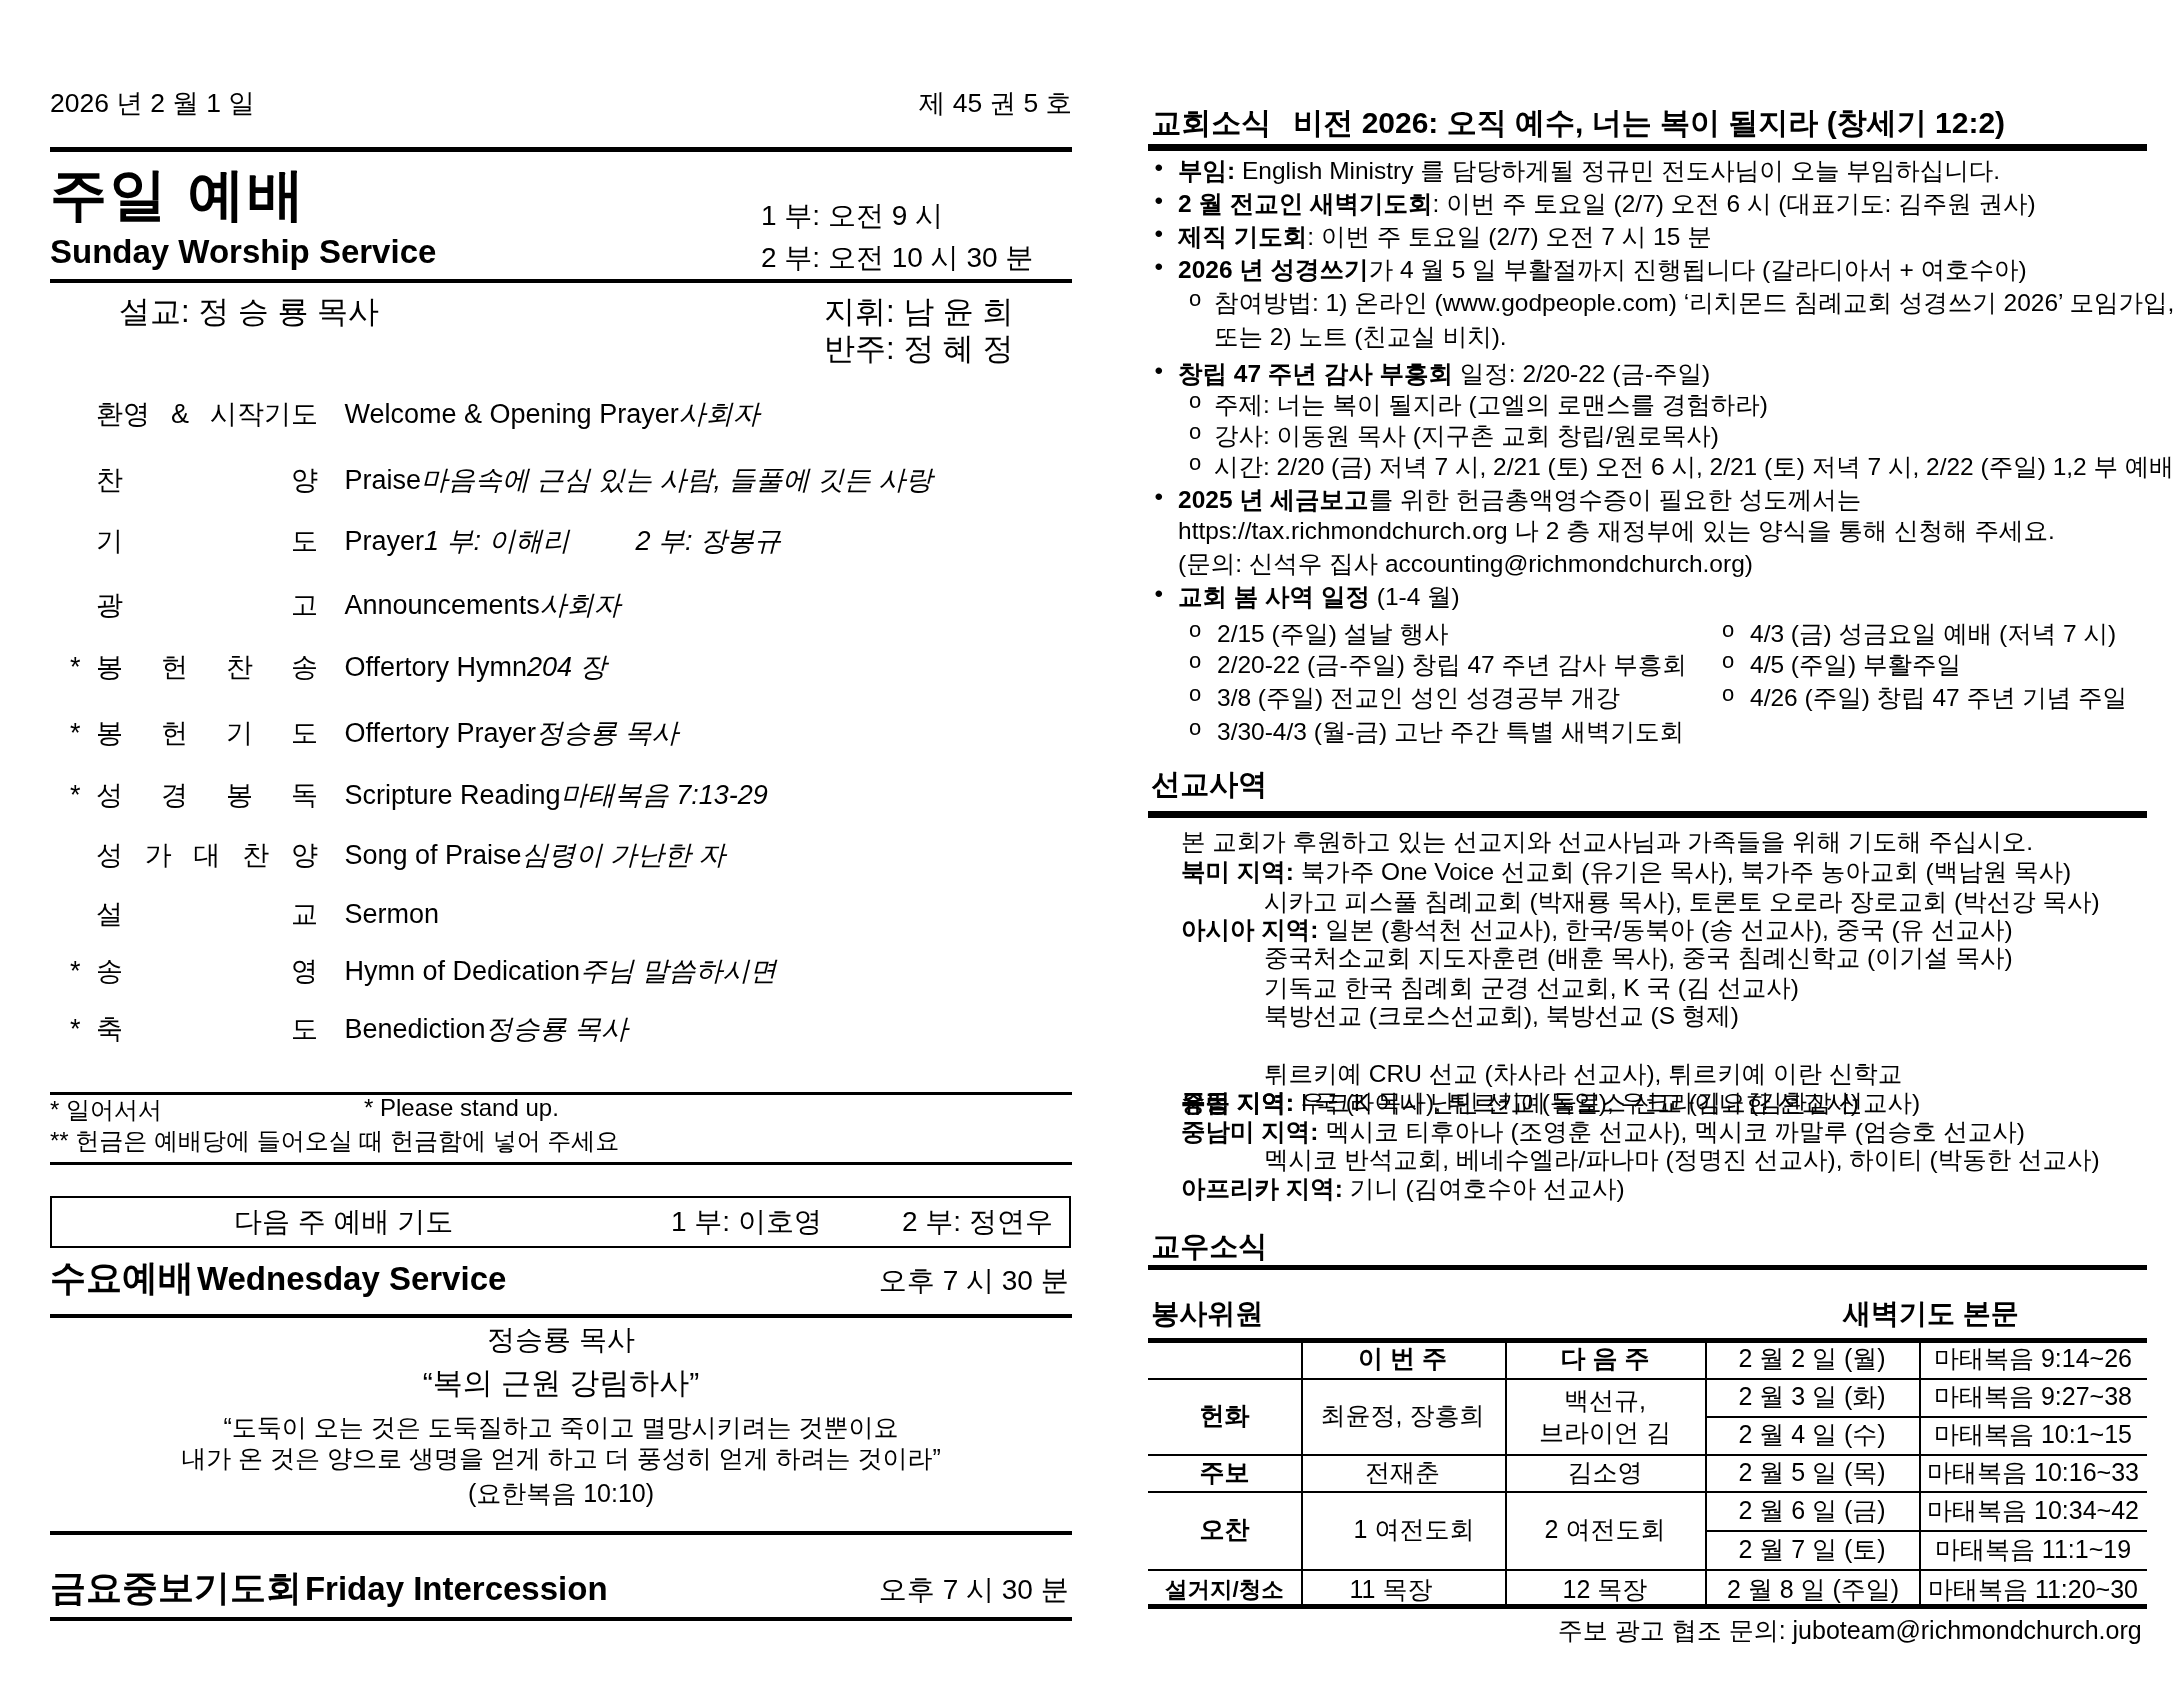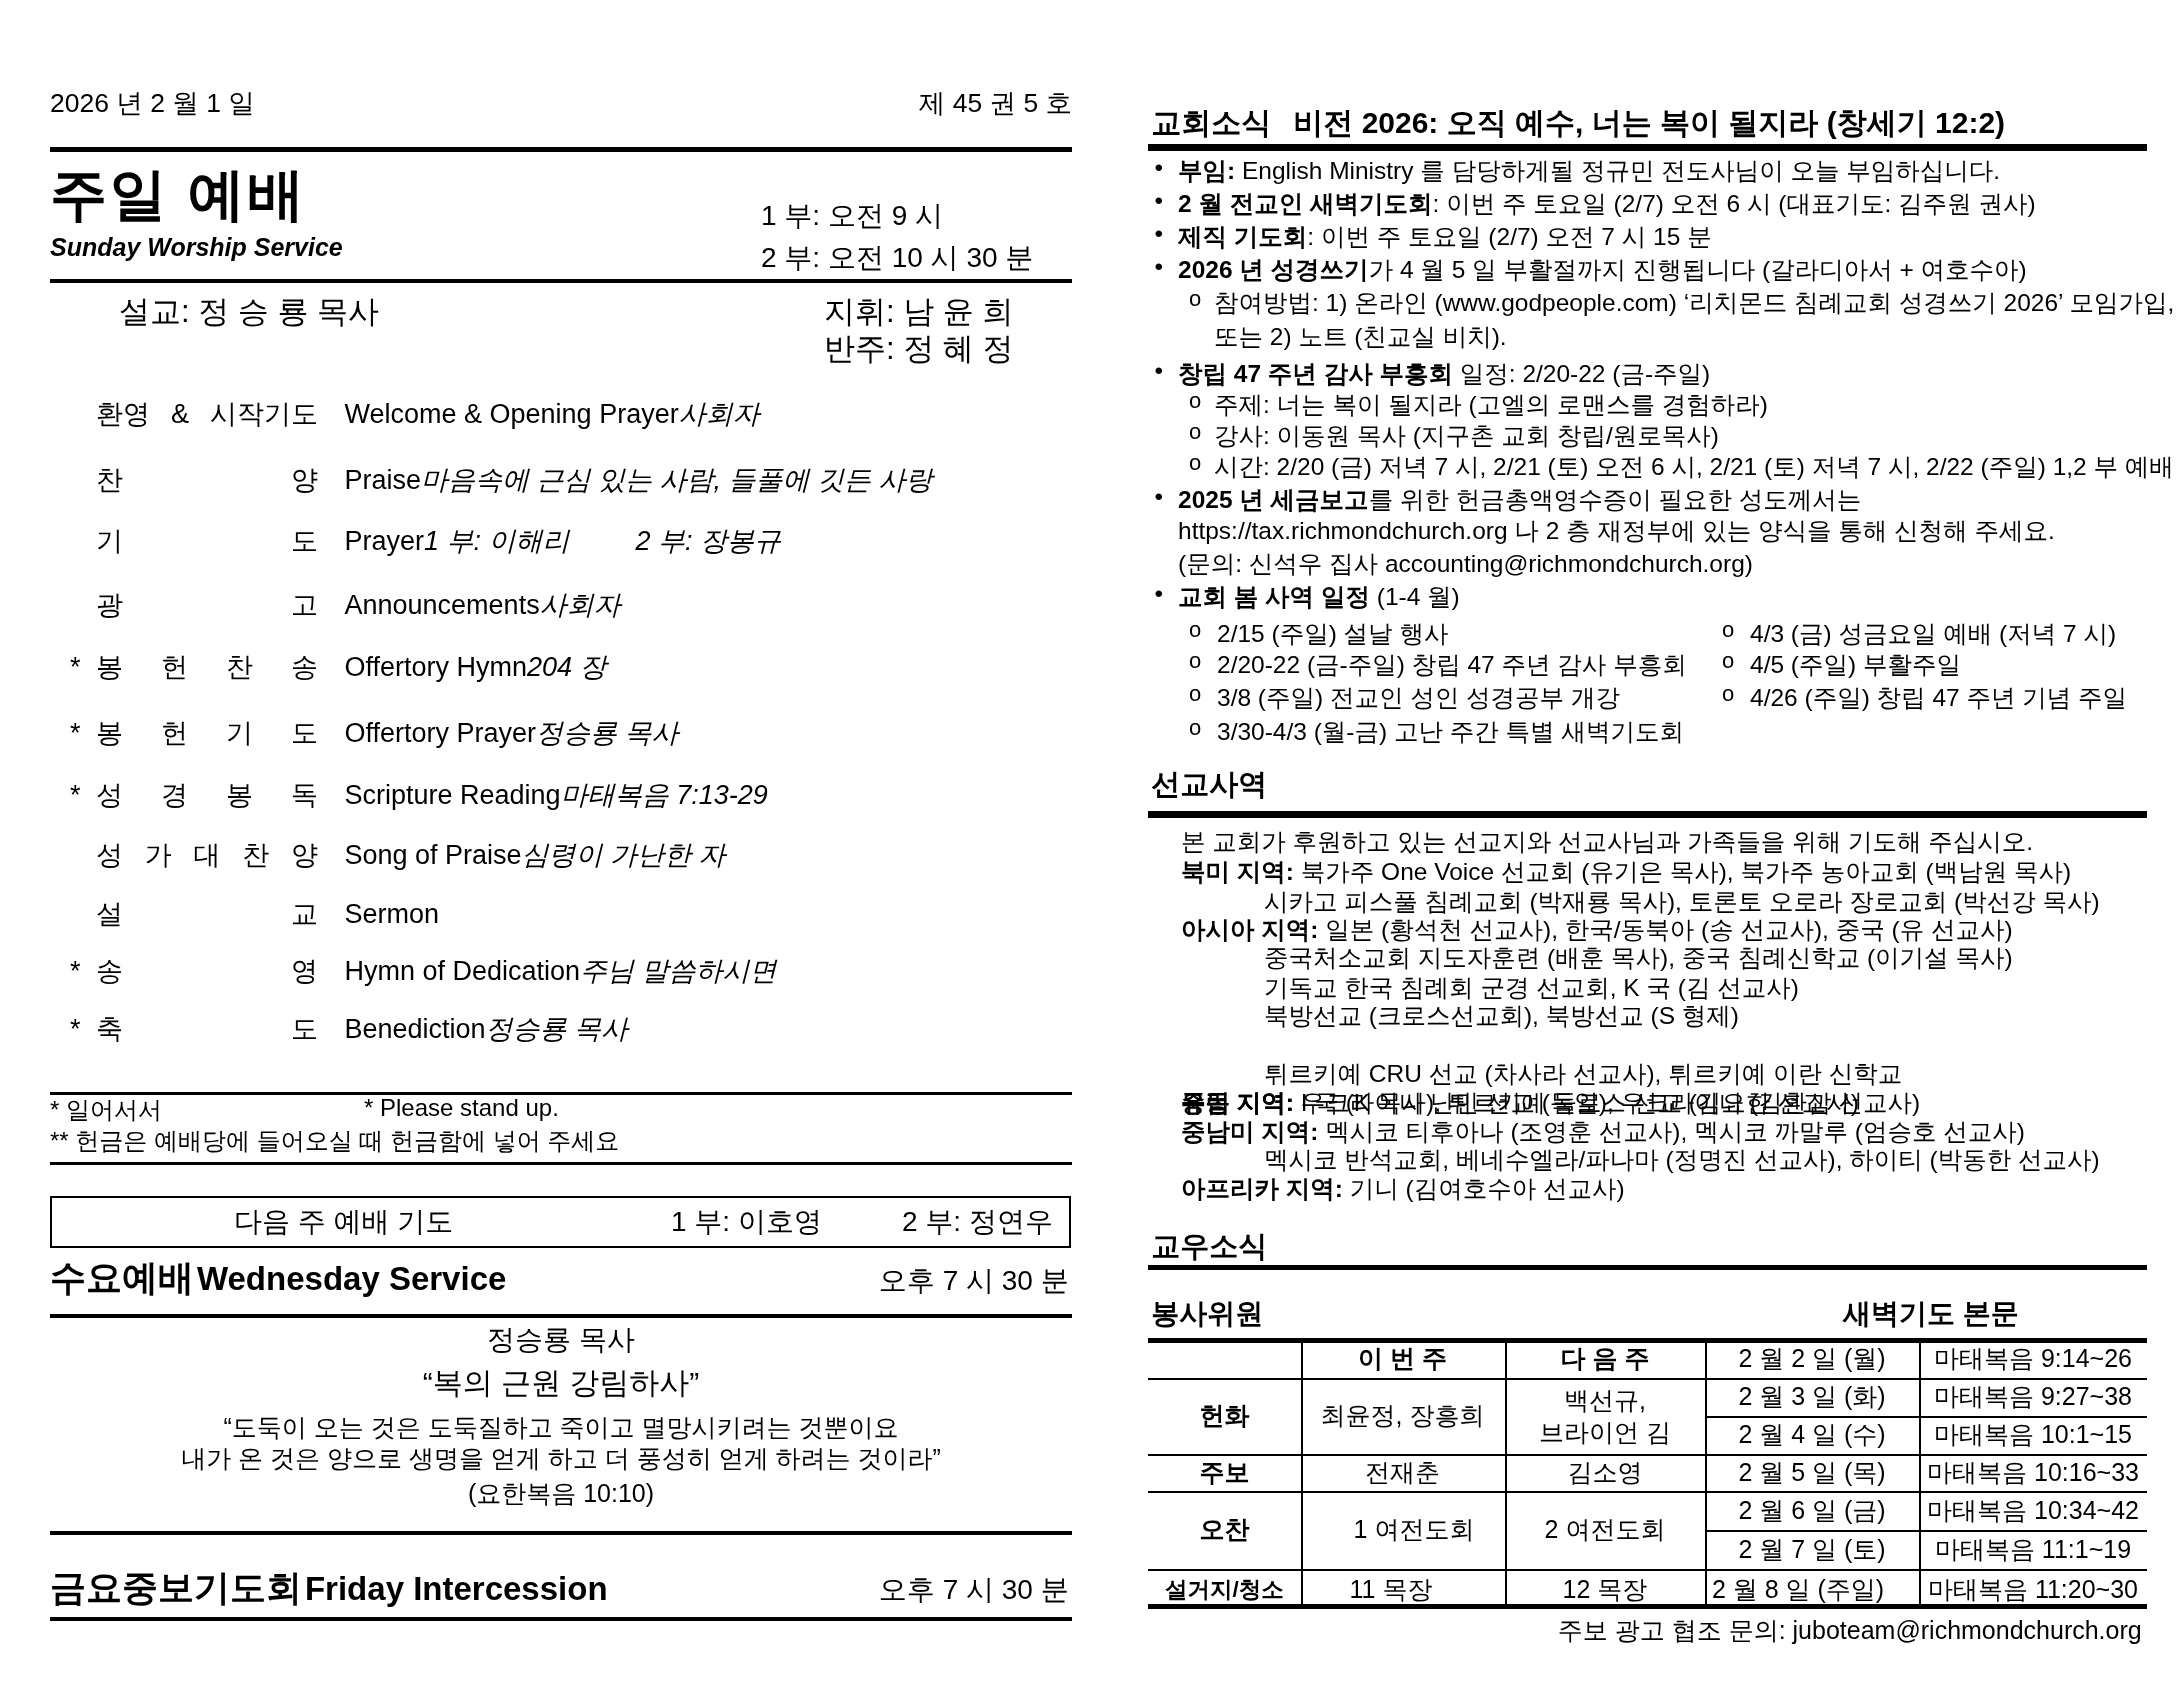--- a/index.html
+++ b/index.html
@@ -7,21 +7,21 @@
        font-family:"Liberation Sans","DejaVu Sans",sans-serif;position:relative;overflow:hidden;}
   .col{position:absolute;top:0;height:1687px;}
   #colL{left:50px;width:1022px;}
   #colR{left:1148px;width:999px;}
   .abs{position:absolute;}
   .b{font-weight:bold;}
   .hl{position:absolute;background:#000;}
   
   .dater{left:0;width:100%;display:flex;justify-content:space-between;font-size:26.5px;}
   .ktitle{font-size:57px;letter-spacing:2.6px;}
-  .etitle{font-size:25px;font-style:italic;}
+  .etitle{font-size:33px;}
   .times{font-size:28px;line-height:42px;}
   .staff{font-size:31px;white-space:nowrap;text-align:center;}
   
   .wrow{position:absolute;left:0;width:100%;display:flex;align-items:baseline;font-size:27px;white-space:nowrap;}
   .wstar{width:46px;padding-left:20px;box-sizing:border-box;flex:none;}
   .wko{width:222px;flex:none;text-align:justify;text-align-last:justify;}
   .wen{margin-left:26.5px;flex:none;}
   .wval{flex:1;text-align:right;display:flex;justify-content:flex-start;gap:66px;font-style:italic;}
   .fnote{font-size:24px;white-space:nowrap;}
   .nextbox{position:absolute;left:0;top:1196px;width:1017px;height:48px;border:2.6px solid #000;line-height:48px;font-size:28px;}
@@ -343,21 +343,21 @@
     <div class="tc" style="left:357px;top:1456px;width:200px;">김소영</div>
     <div class="tc" style="left:357px;top:1513px;width:200px;">2 여전도회</div>
     <div class="tc" style="left:357px;top:1573px;width:200px;">12 목장</div>
 
     <div class="tc" style="left:557px;top:1342px;width:214px;">2 월 2 일 (월)</div>
     <div class="tc" style="left:557px;top:1380px;width:214px;">2 월 3 일 (화)</div>
     <div class="tc" style="left:557px;top:1418px;width:214px;">2 월 4 일 (수)</div>
     <div class="tc" style="left:557px;top:1456px;width:214px;">2 월 5 일 (목)</div>
     <div class="tc" style="left:557px;top:1494px;width:214px;">2 월 6 일 (금)</div>
     <div class="tc" style="left:557px;top:1533px;width:214px;">2 월 7 일 (토)</div>
-    <div class="tc" style="left:543px;top:1573px;width:214px;">2 월 8 일 (주일)</div>
+    <div class="tc" style="left:558px;top:1573px;width:214px;">2 월 8 일 (주일)</div>
 
     <div class="tc" style="left:771px;top:1342px;width:228px;">마태복음 9:14~26</div>
     <div class="tc" style="left:771px;top:1380px;width:228px;">마태복음 9:27~38</div>
     <div class="tc" style="left:771px;top:1418px;width:228px;">마태복음 10:1~15</div>
     <div class="tc" style="left:771px;top:1456px;width:228px;">마태복음 10:16~33</div>
     <div class="tc" style="left:771px;top:1494px;width:228px;">마태복음 10:34~42</div>
     <div class="tc" style="left:771px;top:1533px;width:228px;">마태복음 11:1~19</div>
     <div class="tc" style="left:771px;top:1573px;width:228px;">마태복음 11:20~30</div>
   </div>
 

